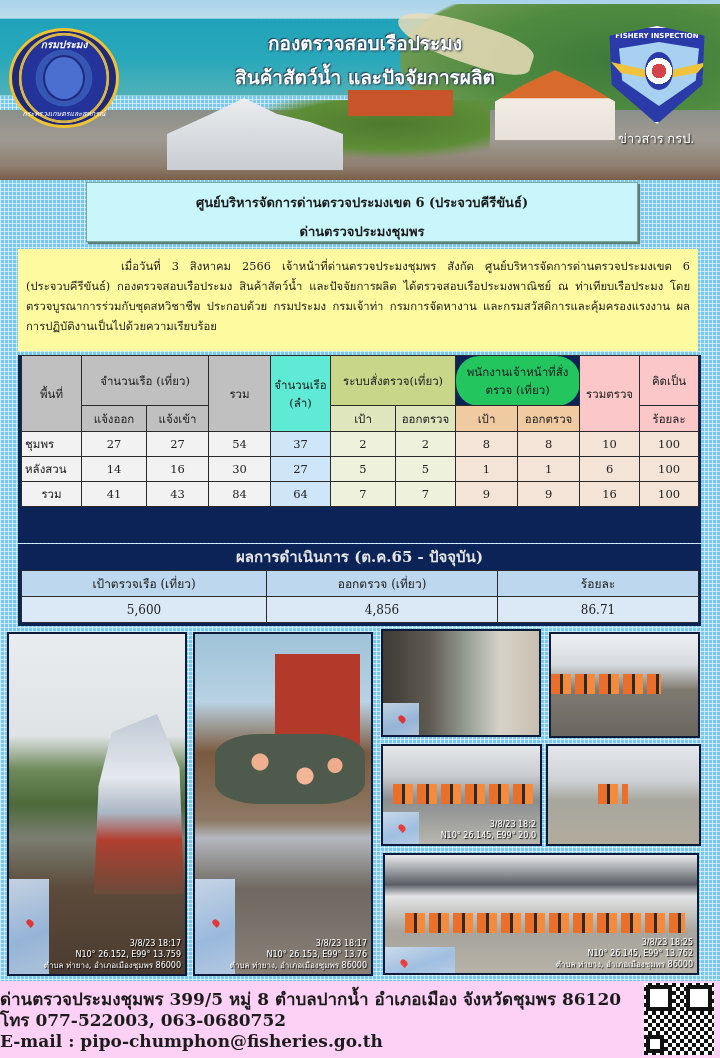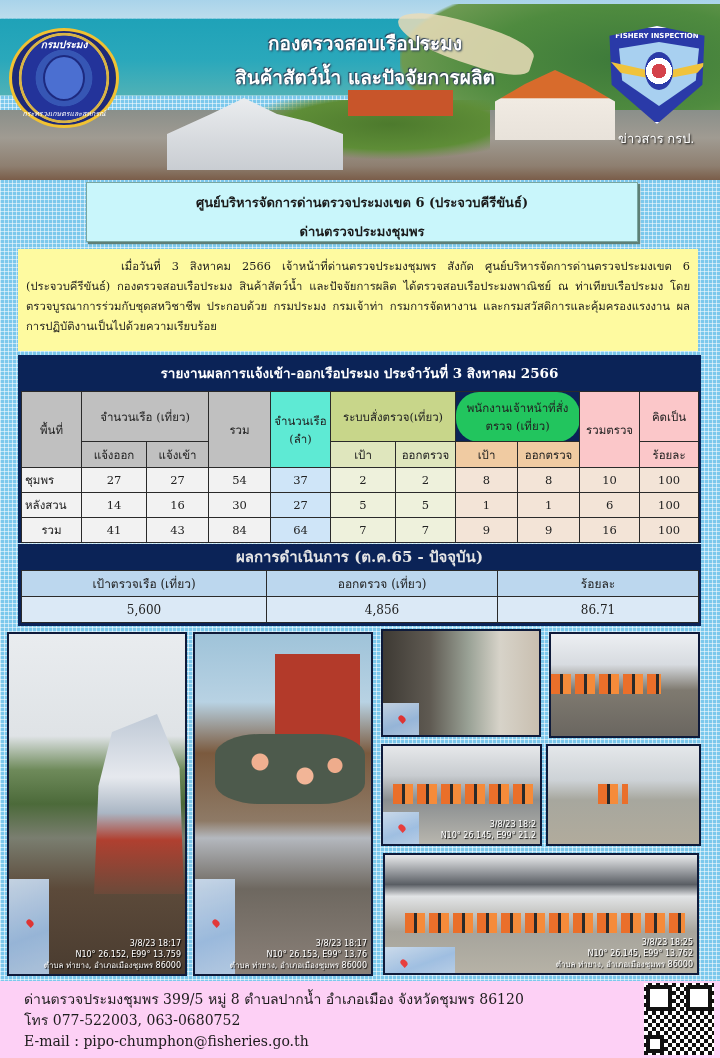--- a/index.html
+++ b/index.html
@@ -212,22 +212,22 @@
   .p6 { left: 546px; top: 744px; width: 155px; height: 102px;
     background: linear-gradient(180deg, #e4e7ea 0%, #cdd2d6 35%, #a7a79e 55%, #b1ab9c 100%); }
   .p7 { left: 383px; top: 853px; width: 316px; height: 122px;
     background: linear-gradient(180deg, #e8eaec 0%, #5a5e64 25%, #e2e4e6 35%, #a6a49c 65%, #b6b2a6 100%); }
   .vests { position: absolute; height: 20px; background:
     repeating-linear-gradient(90deg, #ea6f2a 0 9px, #2a2a2a 9px 12px, #f58b3a 12px 20px, transparent 20px 24px); }
 
   
   .footer {
     position: absolute; left: 0; top: 981px; width: 720px; height: 77px;
-    background: #fdd0f5; padding: 8px 24px;
-    font-size: 14px; color: #1c1c1c; line-height: 21px;
+    background: #fdd0f5; padding: 8px 0;
+    font-size: 17px; color: #1c1c1c; line-height: 21px; font-weight: bold;
   }
   .footer .qr {
     position: absolute; left: 644px; top: 2px; width: 70px; height: 72px;
     background:
       repeating-conic-gradient(#111 0 25%, #fff 0 50%) 0 0/8px 8px;
   }
   .footer .qr::before, .footer .qr::after {
     content: ""; position: absolute; width: 18px; height: 18px; border: 4px solid #111; background: #fff;
   }
   .footer .qr::before { left: 2px; top: 2px; }
@@ -268,21 +268,20 @@
 <div class="office-box">
   <div class="l1">ศูนย์บริหารจัดการด่านตรวจประมงเขต 6 (ประจวบคีรีขันธ์)</div>
   <div class="l2">ด่านตรวจประมงชุมพร</div>
 </div>
 
 <div class="narrative">
   <p>เมื่อวันที่ 3 สิงหาคม  2566 เจ้าหน้าที่ด่านตรวจประมงชุมพร สังกัด ศูนย์บริหารจัดการด่านตรวจประมงเขต 6 (ประจวบคีรีขันธ์) กองตรวจสอบเรือประมง สินค้าสัตว์น้ำ และปัจจัยการผลิต ได้ตรวจสอบเรือประมงพาณิชย์ ณ ท่าเทียบเรือประมง โดยตรวจบูรณาการร่วมกับชุดสหวิชาชีพ ประกอบด้วย กรมประมง กรมเจ้าท่า กรมการจัดหางาน และกรมสวัสดิการและคุ้มครองแรงงาน ผลการปฏิบัติงานเป็นไปด้วยความเรียบร้อย</p>
 </div>
 
 <div class="daily">
-  <div class="caption">รายงานผลการแจ้งเข้า-ออกเรือประมง ประจำวันที่  3 สิงหาคม  2566</div>
   <table>
     <colgroup>
       <col style="width:60px">
         <col style="width:65px">
         <col style="width:62px">
         <col style="width:62px">
       <col style="width:60px">
         <col style="width:65px">
         <col style="width:60px">
         <col style="width:62px">
@@ -403,21 +402,21 @@
 
 <div class="photo p4">
   <div class="vests" style="left:0; top:40px; width:110px;"></div>
 </div>
 
 <div class="photo p5">
   <div class="vests" style="left:10px; top:38px; width:140px;"></div>
   <div class="map small"></div>
   <div class="stamp">
     <div>3/8/23 18:2</div>
-    <div>N10° 26.145, E99° 21.2</div>
+    <div>N10° 26.145, E99° 20.0</div>
   </div>
 </div>
 
 <div class="photo p6">
   <div class="vests" style="left:50px; top:38px; width:30px;"></div>
 </div>
 
 <div class="photo p7">
   <div class="vests" style="left:20px; top:58px; width:280px;"></div>
   <div class="map small" style="width:70px; height:26px;"></div>

